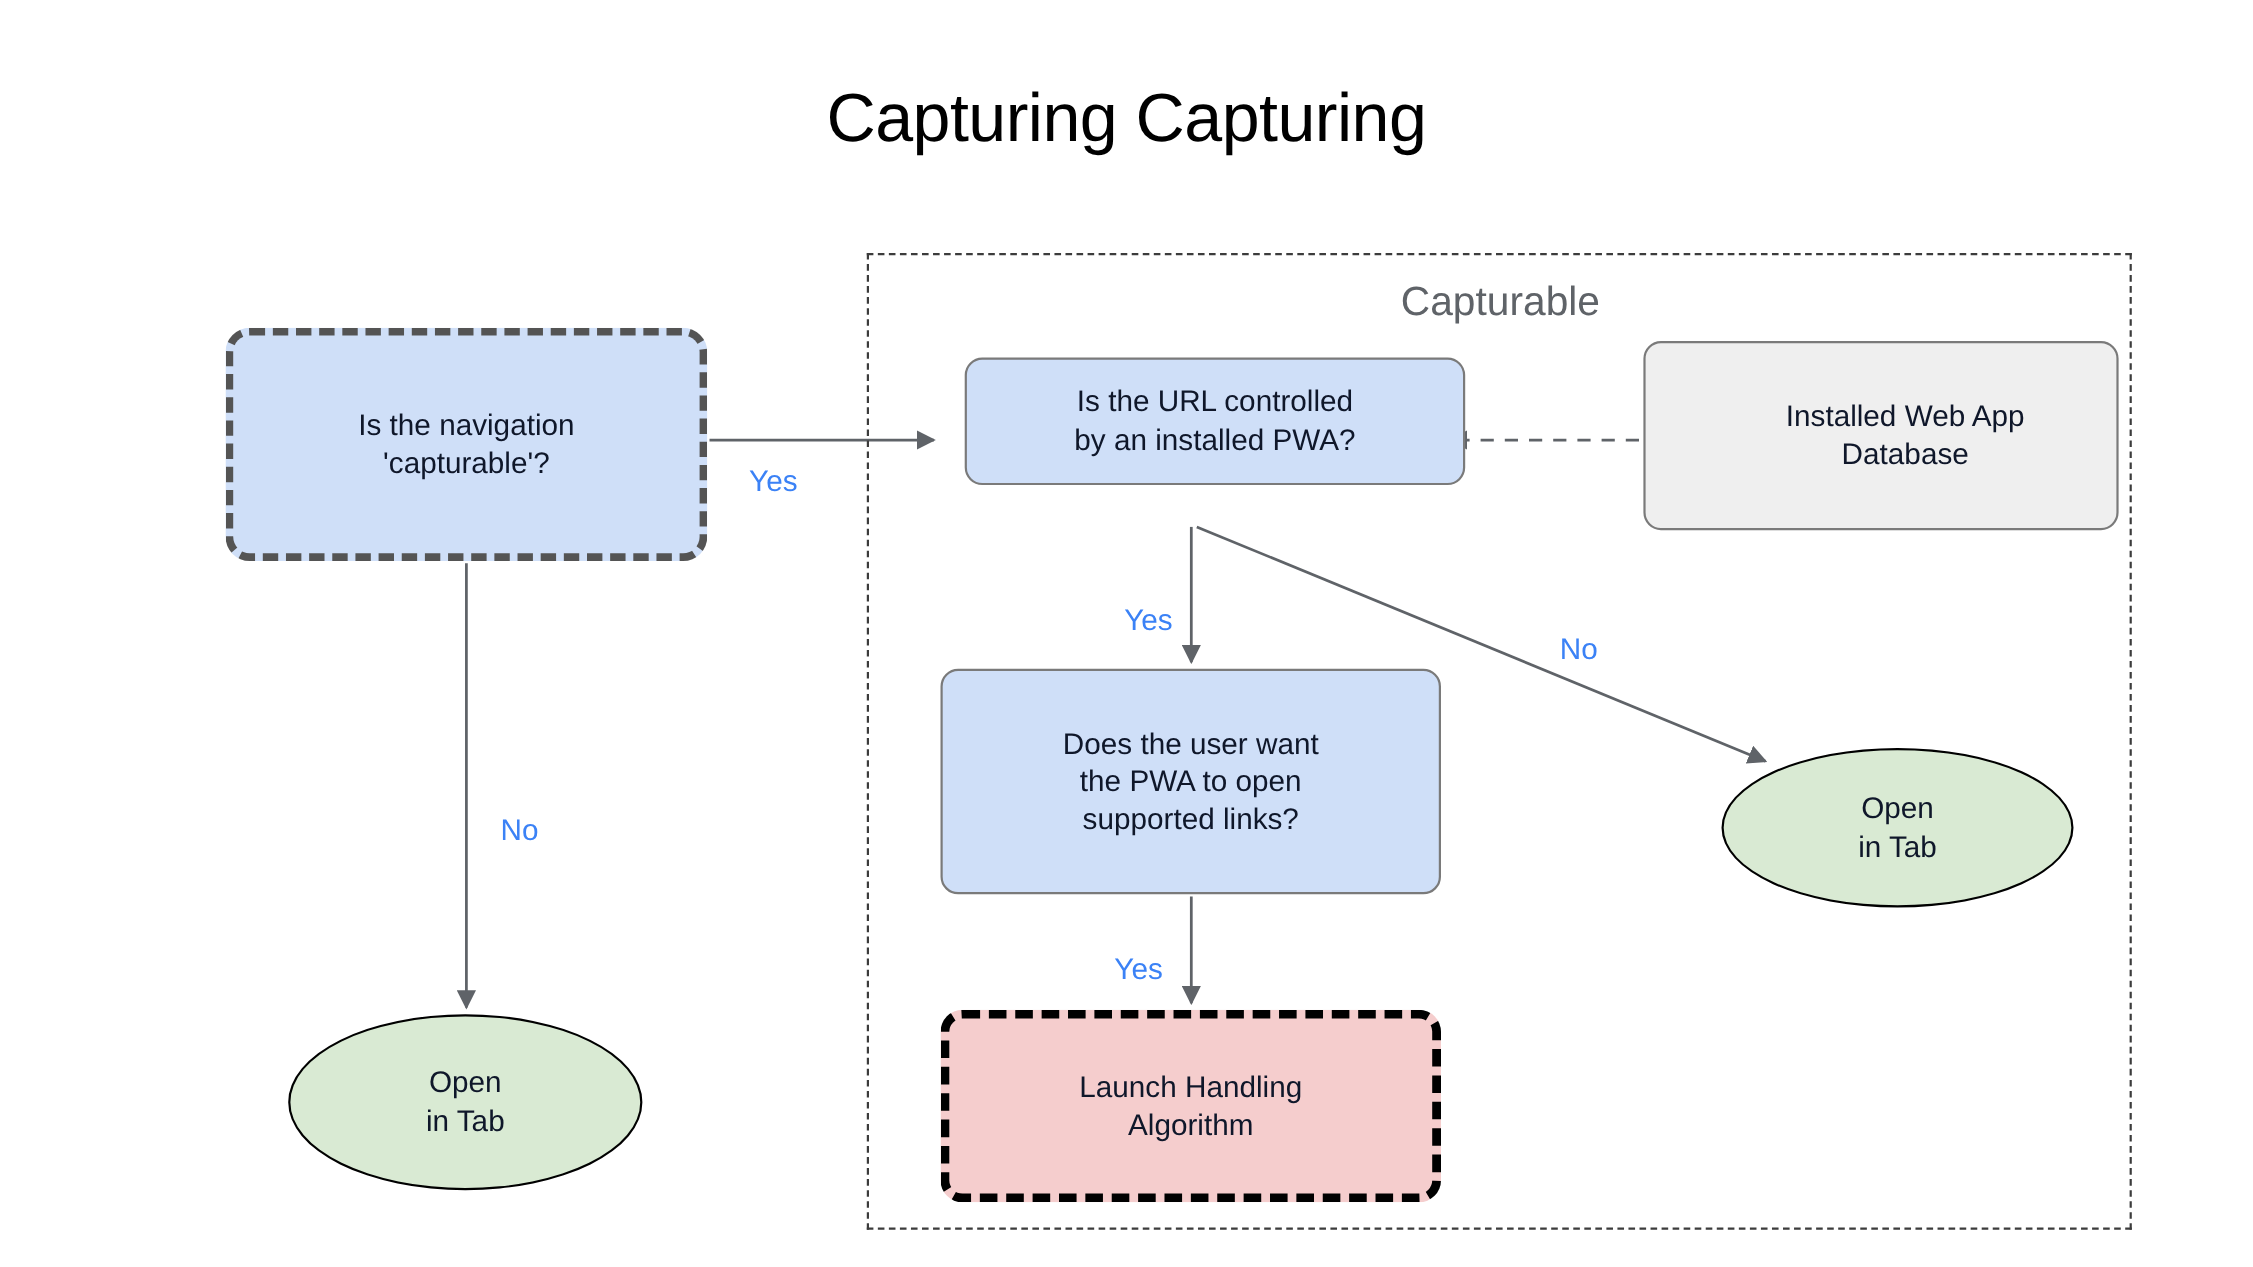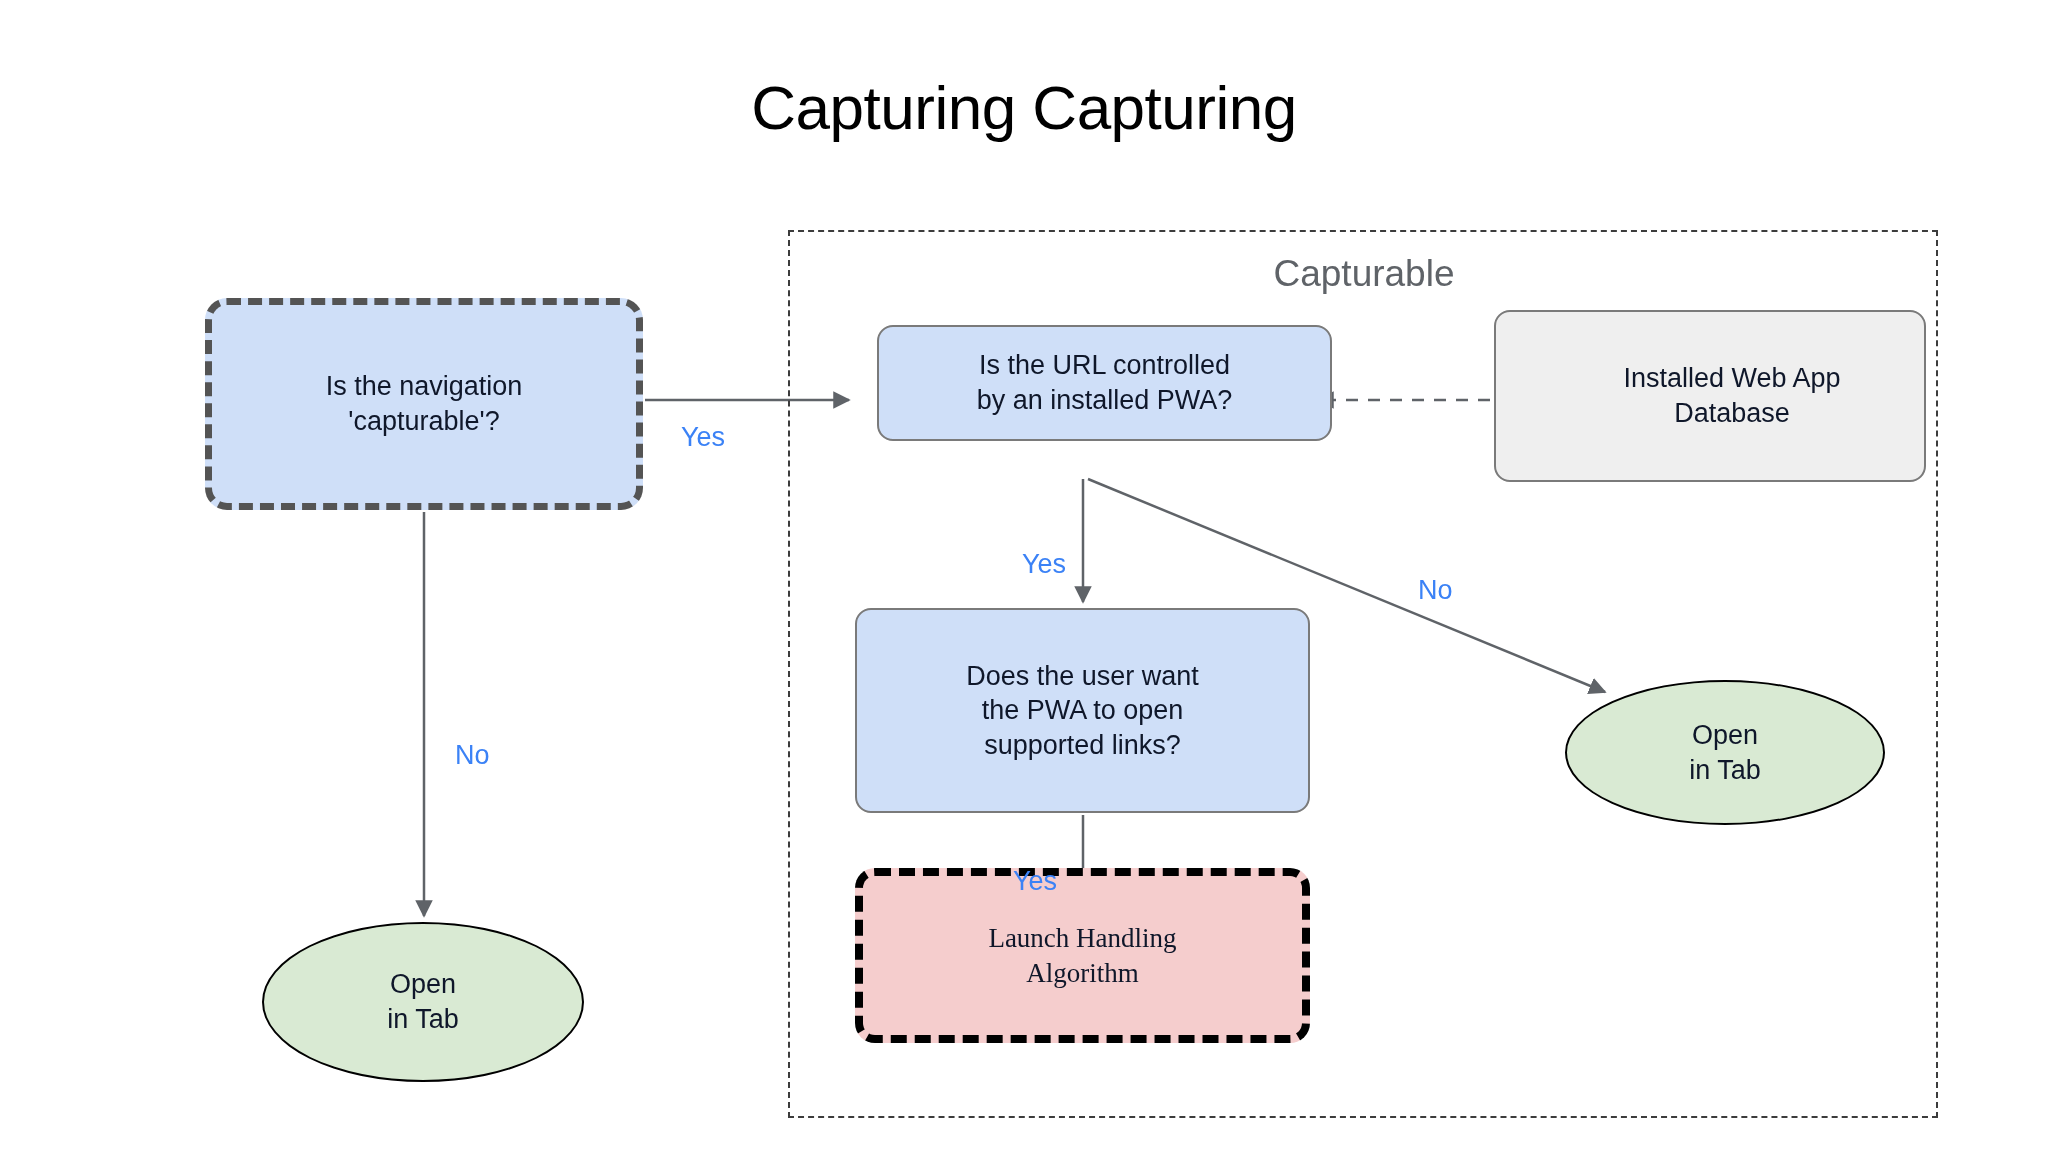--- a/index.html
+++ b/index.html
@@ -88,21 +88,21 @@
 
   .node-ellipse {
     border-radius: 50%;
   }
 
   
   #node-capturable-q { left: 205px; top: 298px; width: 438px; height: 212px; }
   #node-url-q        { left: 855px; top: 325px; width: 455px; height: 116px; margin-left: 22px; }
   #node-db           { left: 1494px; top: 310px; width: 432px; height: 172px; padding-left: 44px; }
   #node-user-want-q  { left: 855px; top: 608px; width: 455px; height: 205px; }
-  #node-launch       { left: 855px; top: 868px; width: 455px; height: 175px; font-family: Liberation Serif, serif; }
+  #node-launch       { left: 855px; top: 918px; width: 455px; height: 175px; }
   #node-tab-left     { left: 262px; top: 922px; width: 322px; height: 160px; }
   #node-tab-right    { left: 1565px; top: 680px; width: 320px; height: 145px; }
 
   
   .edge-label {
     position: absolute;
     font-size: 27px;
     color: #3b82f6;
     white-space: nowrap;
   }

